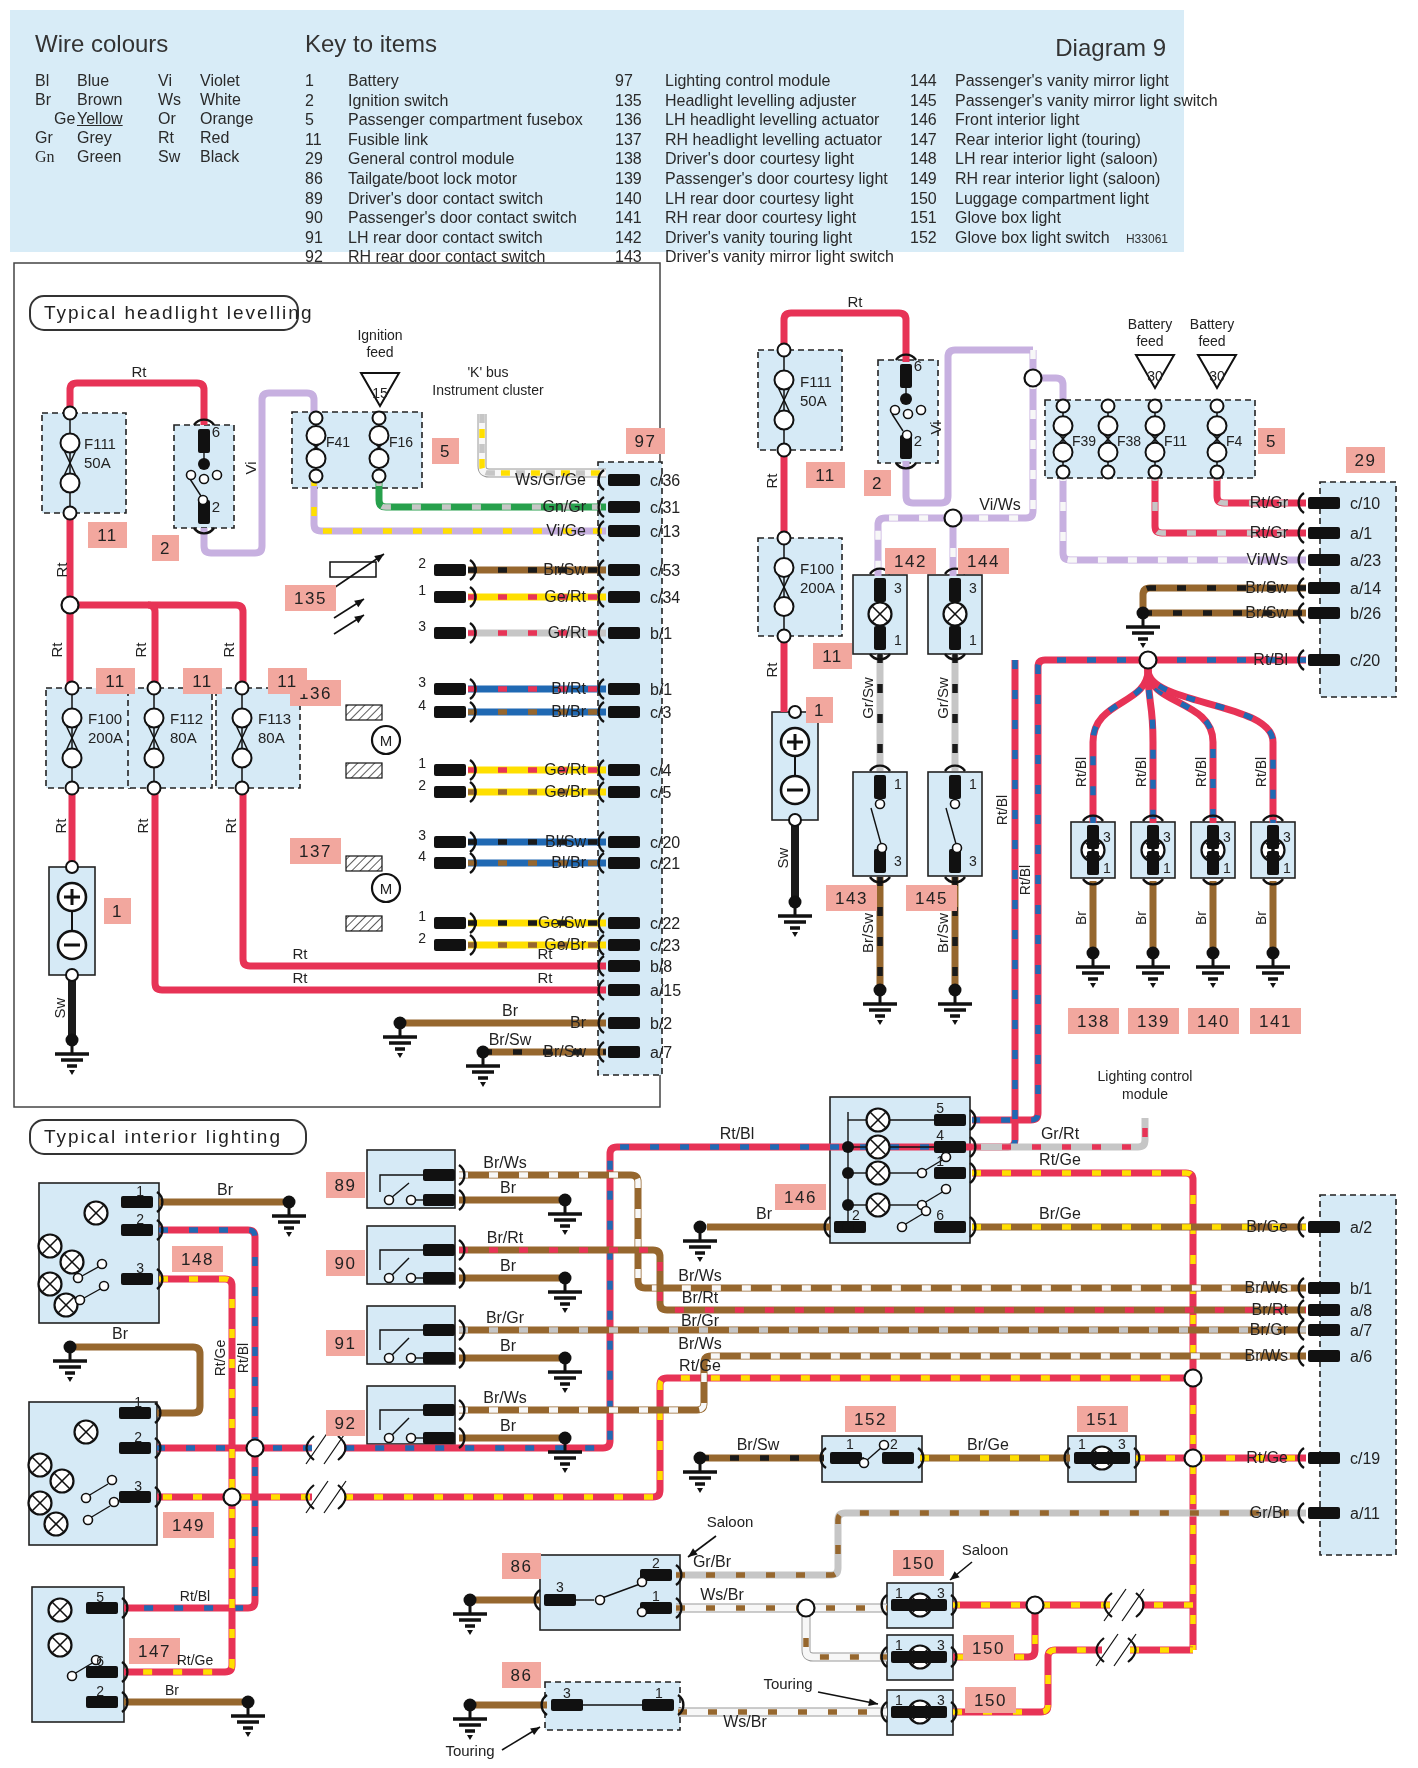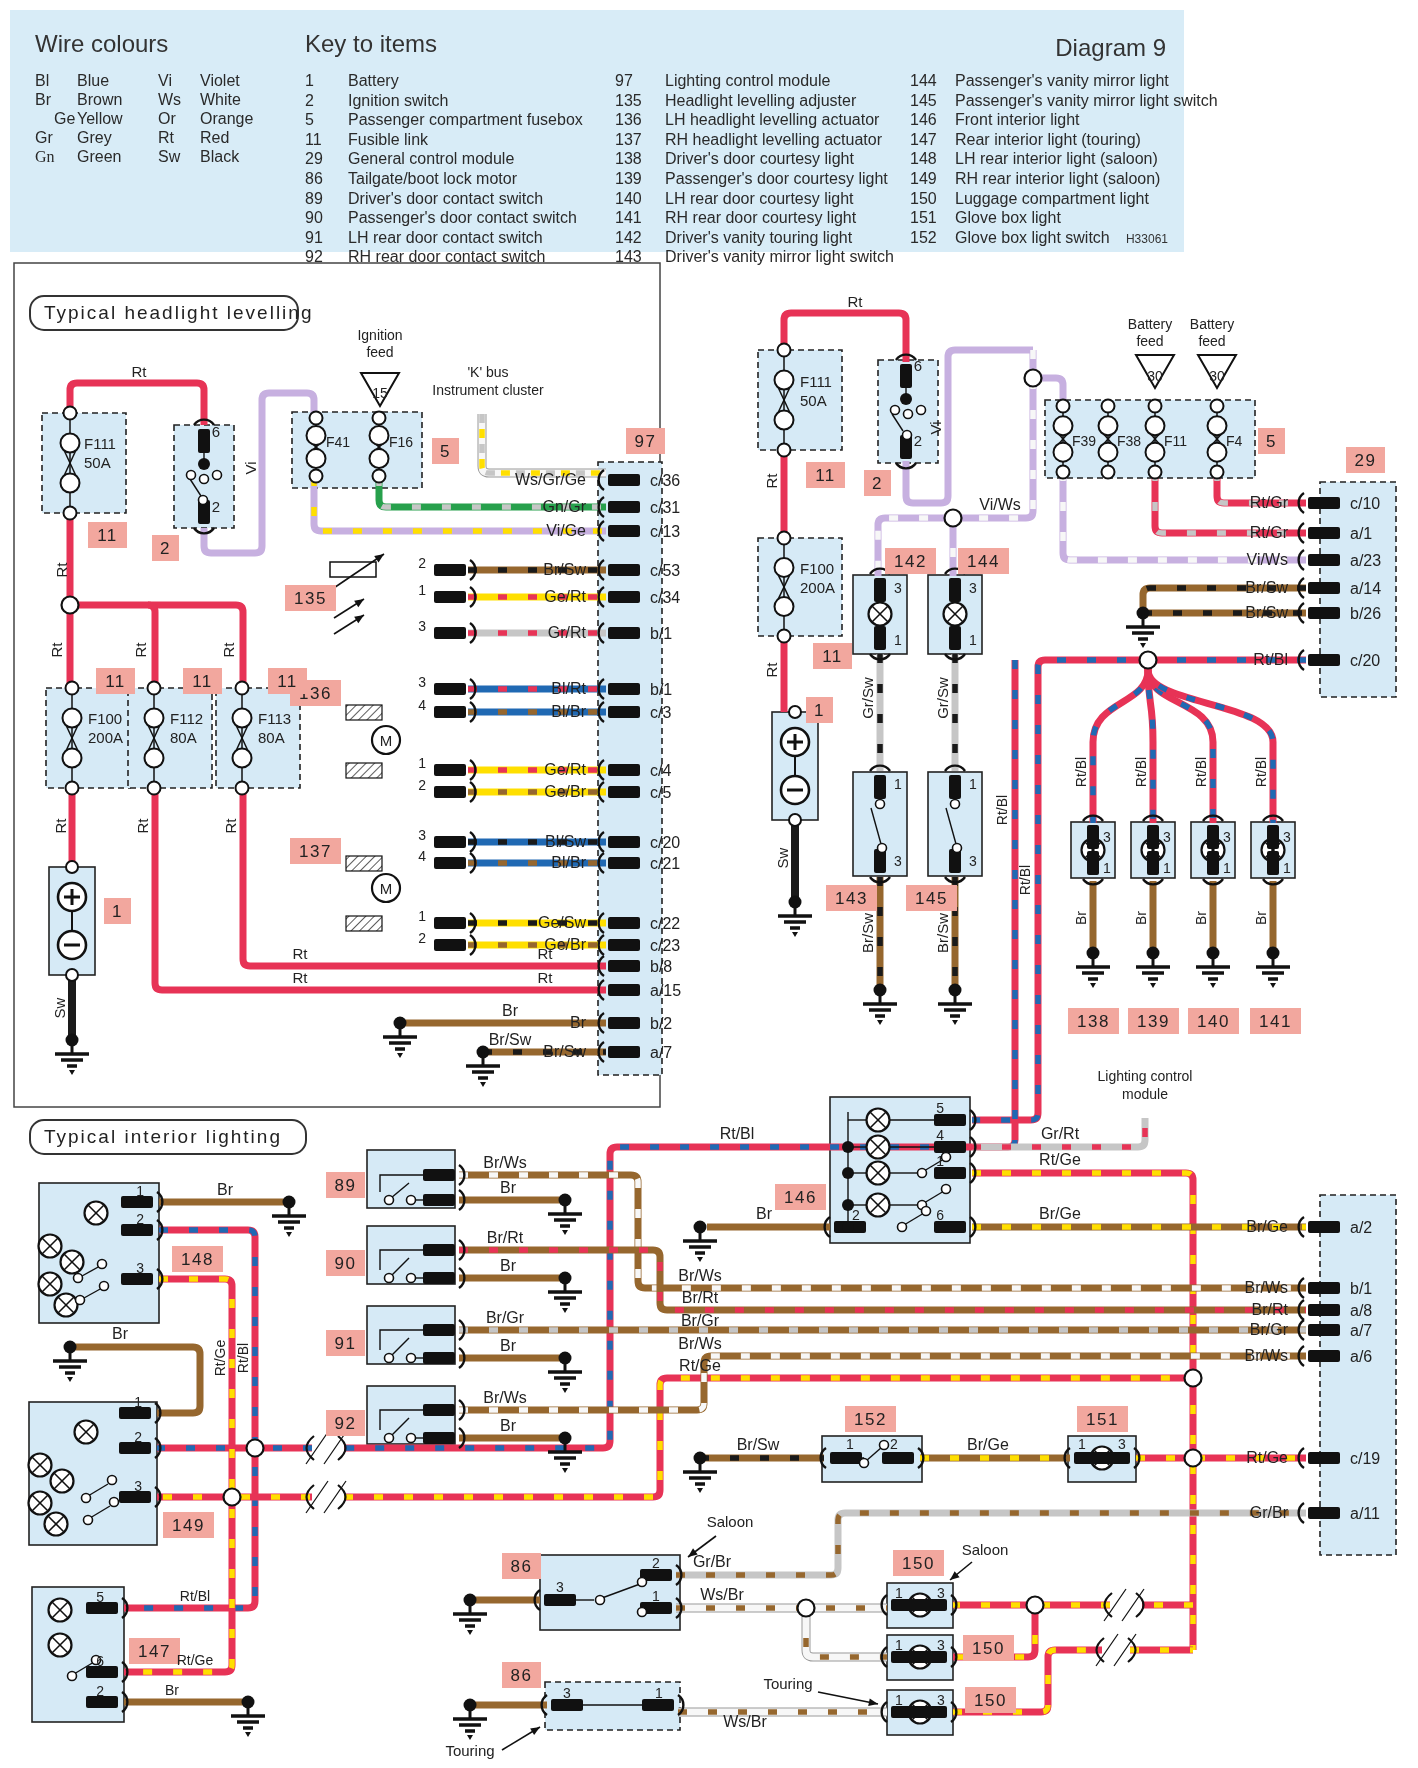--- a/index.html
+++ b/index.html
@@ -22,21 +22,21 @@
   <div class="h-title" style="left:25px;top:20px">Wire colours</div>
   <div class="h-title" style="left:295px;top:20px">Key to items</div>
   <div id="diagcode">Diagram 9</div>
   <div id="refcode">H33061</div>
   <div id="wc-list">
       <span class="wc-abbr" style="left: 25px; top: 62px;">Bl</span>
       <span class="wc-name" style="left: 67px; top: 62px;">Blue</span>
       <span class="wc-abbr" style="left: 25px; top: 81px;">Br</span>
       <span class="wc-name" style="left: 67px; top: 81px;">Brown</span>
       <span class="wc-abbr" style="left: 25px; top: 100px; margin-left: 19px;">Ge</span>
-      <span class="wc-name" style="left: 67px; top: 100px;">Yellow</span>
+      <span class="wc-name" style="left: 67px; top: 100px; text-decoration: underline;">Yellow</span>
       <span class="wc-abbr" style="left: 25px; top: 119px;">Gr</span>
       <span class="wc-name" style="left: 67px; top: 119px;">Grey</span>
       <span class="wc-abbr" style="left: 25px; top: 138px; font-family: Liberation Serif, serif;">Gn</span>
       <span class="wc-name" style="left: 67px; top: 138px;">Green</span>
       <span class="wc-abbr" style="left: 148px; top: 62px;">Vi</span>
       <span class="wc-name" style="left: 190px; top: 62px;">Violet</span>
       <span class="wc-abbr" style="left: 148px; top: 81px;">Ws</span>
       <span class="wc-name" style="left: 190px; top: 81px;">White</span>
       <span class="wc-abbr" style="left: 148px; top: 100px;">Or</span>
       <span class="wc-name" style="left: 190px; top: 100px;">Orange</span>

